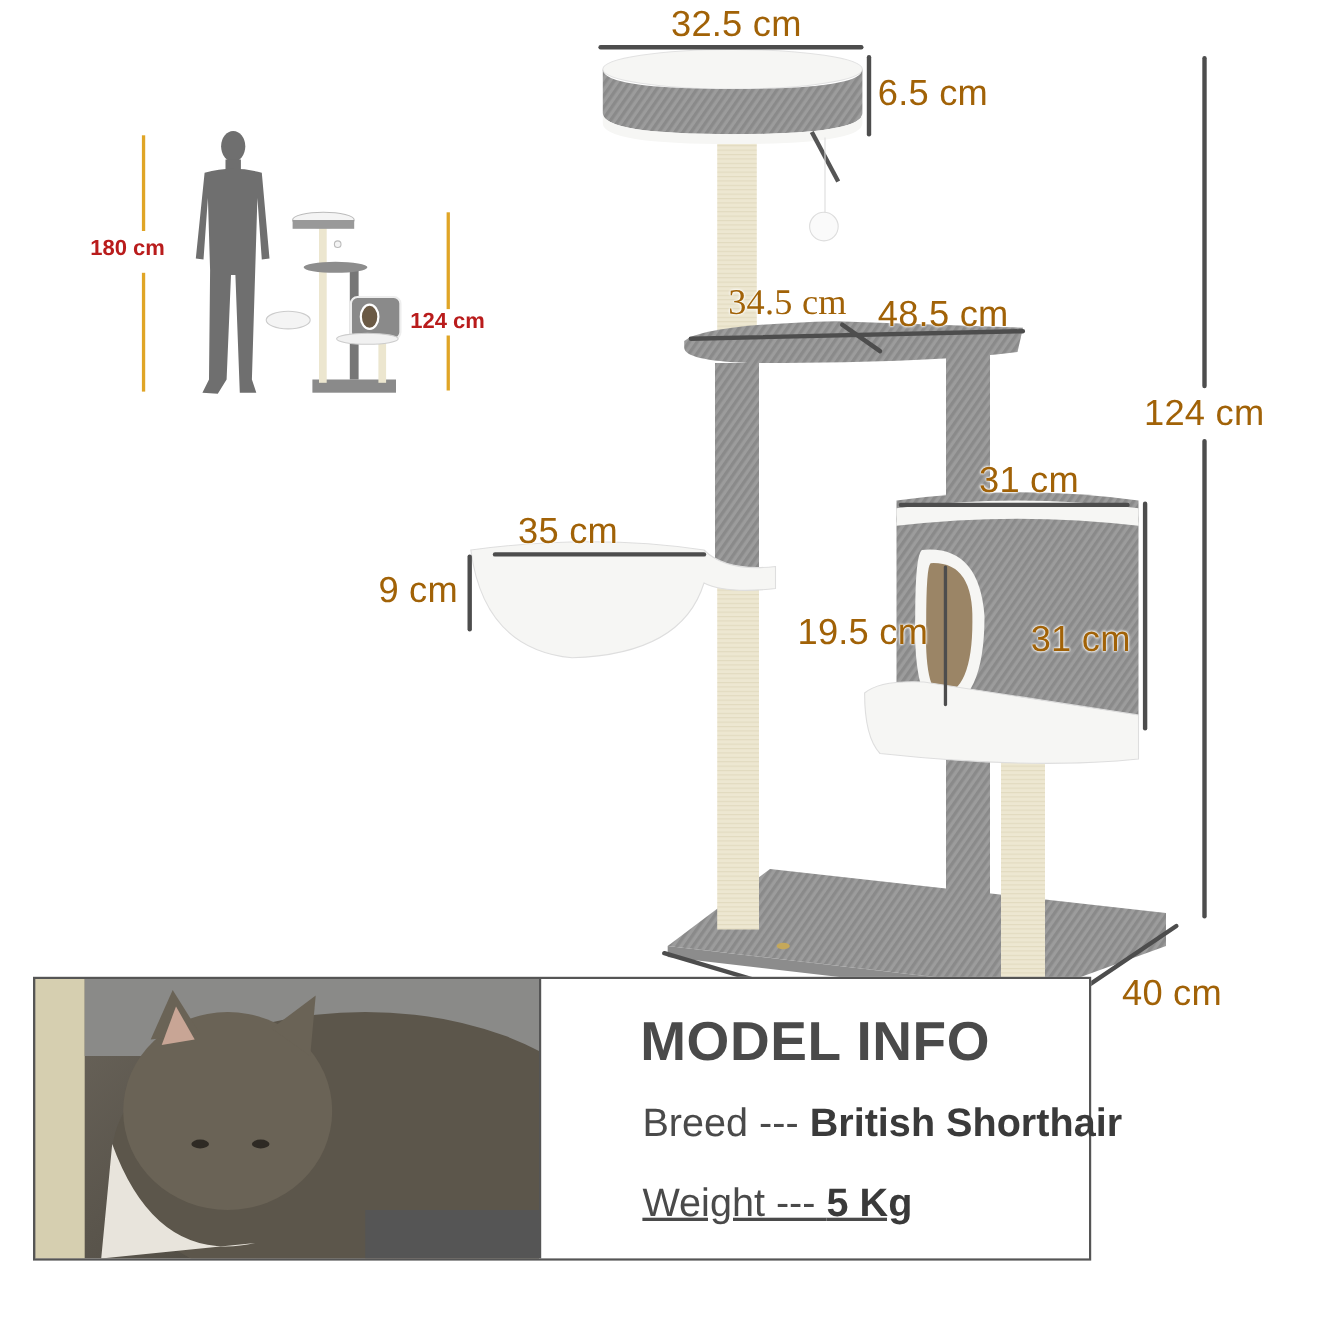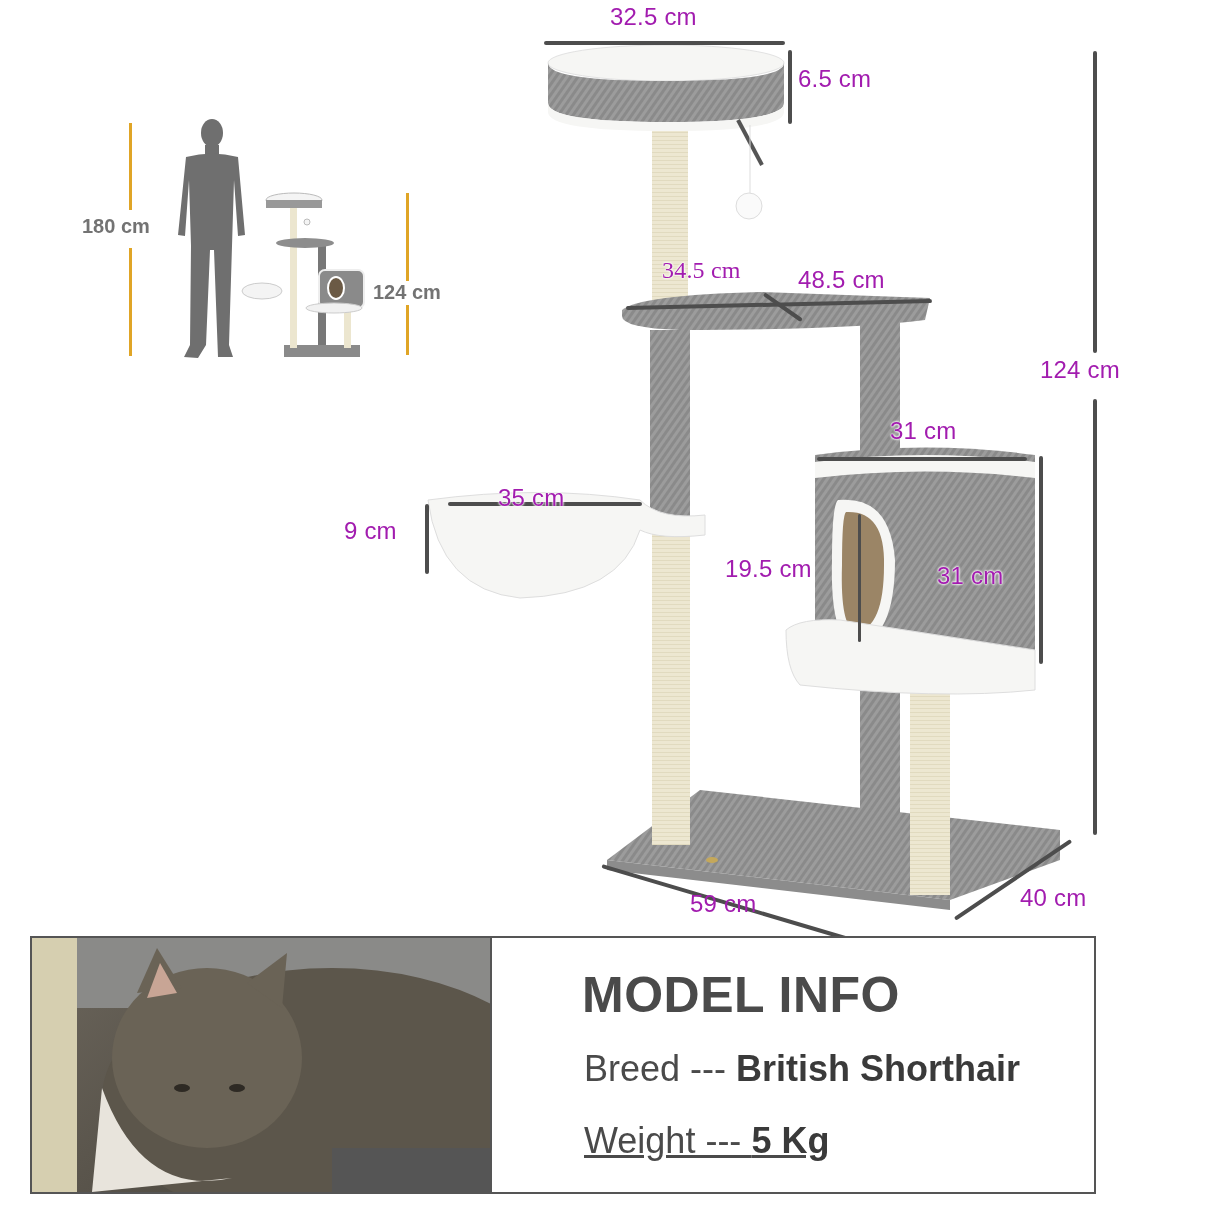--- a/index.html
+++ b/index.html
@@ -1,24 +1,24 @@
 <!DOCTYPE html>
 <html><head>
 <meta charset="utf-8">
 <style>
   html, body { margin: 0; padding: 0; background: #ffffff; }
   body { width: 1214px; height: 1214px; position: relative; overflow: hidden;
          font-family: "Liberation Sans", "DejaVu Sans", sans-serif; color: #4a4a4a; }
-  .dim { position: absolute; font-size: 24px; color: #a21caf; white-space: nowrap; letter-spacing: 0.2px; }
+  .dim { position: absolute; font-size: 33px; color: #a16207; white-space: nowrap; letter-spacing: 0.2px; }
   .dim.halo { text-shadow: 0 0 2px #fff, 0 0 2px #fff, 0 0 3px #fff; }
   .line { position: absolute; background: #4d4d4d; border-radius: 2px; }
   .yline { position: absolute; background: #e0a526; width: 3px; }
-  .boldlbl { position: absolute; font-weight: bold; font-size: 20px; color: #737373; white-space: nowrap; }
+  .boldlbl { position: absolute; font-weight: bold; font-size: 20px; color: #b91c1c; white-space: nowrap; }
   svg { position: absolute; left: 0; top: 0; }
-  .panel { position: absolute; left: 30px; top: 936px; width: 1066px; height: 258px;
+  .panel { position: absolute; left: 30px; top: 888px; width: 962px; height: 258px;
            border: 2px solid #555; box-sizing: border-box; background: #fff; }
   .photo { position: absolute; left: 0; top: 0; width: 458px; height: 254px;
            border-right: 2px solid #555; overflow: hidden;
            background: linear-gradient(135deg, #6d675d 0%, #5a554c 40%, #4c483f 70%, #3f3b35 100%); }
   .info-title { position: absolute; left: 550px; top: 28px; font-size: 50px; font-weight: bold; color: #4a4a4a; letter-spacing: 0.5px; }
   .info-row { position: absolute; left: 552px; font-size: 36px; color: #4a4a4a; white-space: nowrap; }
   .info-row b { color: #3a3a3a; }
 </style>
 </head>
 <body>
@@ -109,21 +109,21 @@
   <div class="line" style="left:626px; top:306px; width:306px; height:4px; transform:rotate(-1.3deg); transform-origin:left center;"></div>
   <div class="line" style="left:764px; top:292px; width:46px; height:4px; transform:rotate(35deg); transform-origin:left center;"></div>
   <div class="dim halo" style="left:662px; top:257px;font-family:Liberation Serif, serif;">34.5 cm</div>
   <div class="dim halo" style="left:798px; top:266px;">48.5 cm</div>
 
   <div class="line" style="left:1093px; top:51px; width:4px; height:302px;"></div>
   <div class="line" style="left:1093px; top:399px; width:4px; height:436px;"></div>
   <div class="dim" style="left:1040px; top:356px;">124 cm</div>
 
   <div class="line" style="left:448px; top:502px; width:194px; height:4px;"></div>
-  <div class="dim halo" style="left:498px; top:464px;margin-top:20px;">35 cm</div>
+  <div class="dim halo" style="left:471px; top:464px;">35 cm</div>
   <div class="line" style="left:425px; top:504px; width:4px; height:70px;"></div>
   <div class="dim" style="left:344px; top:517px;">9 cm</div>
 
   <div class="line" style="left:817px; top:457px; width:210px; height:4px;"></div>
   <div class="dim halo" style="left:890px; top:417px;">31 cm</div>
   <div class="line" style="left:858px; top:514px; width:3px; height:128px;"></div>
   <div class="dim halo" style="left:725px; top:555px;">19.5 cm</div>
   <div class="line" style="left:1039px; top:456px; width:4px; height:208px;"></div>
   <div class="dim halo" style="left:937px; top:562px;">31 cm</div>
 

